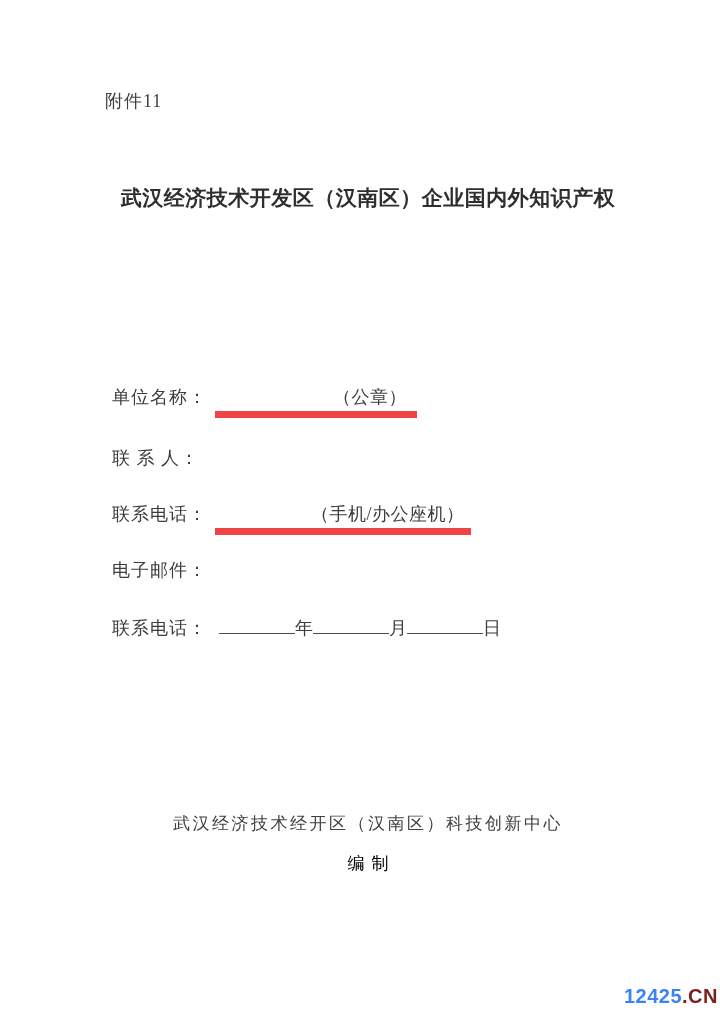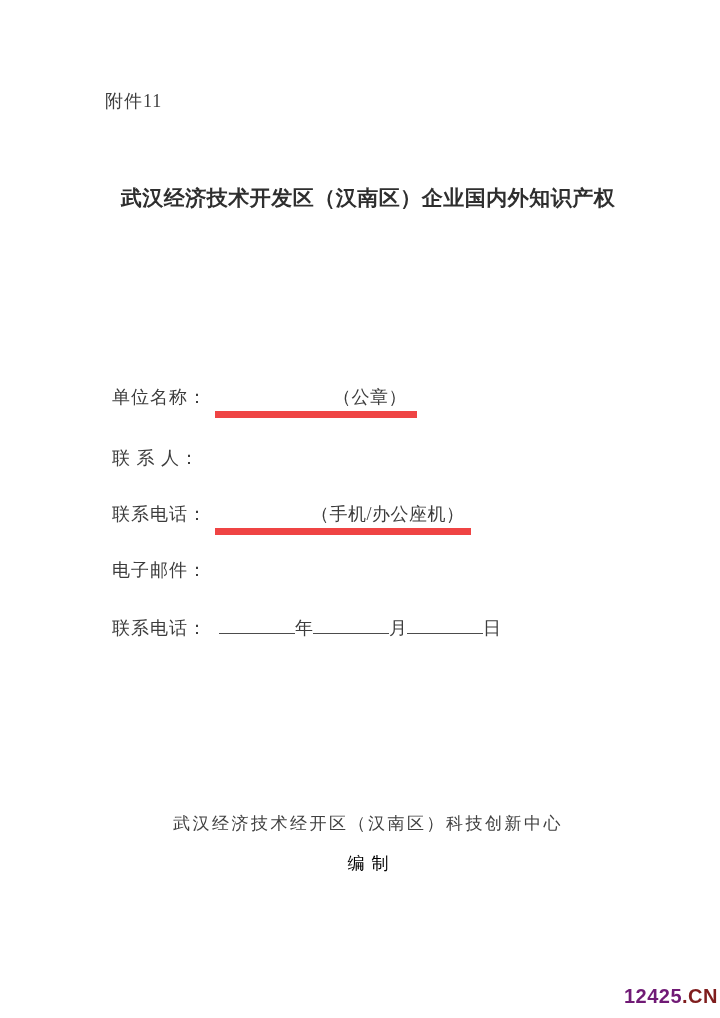--- a/index.html
+++ b/index.html
@@ -167,16 +167,16 @@
       <span class="field-label">联系电话：</span><span class="date-blank date-blank-first"></span><span class="date-unit">年</span><span class="date-blank"></span><span class="date-unit">月</span><span class="date-blank"></span><span class="date-unit">日</span>
     </div>
 
   </div>
 
   <div class="footer-org">武汉经济技术经开区（汉南区）科技创新中心</div>
 
   <div class="footer-compiled">编制</div>
 
   <div class="site-watermark">
-    <span style="color: #701a75;">12425</span><span style="color: #7f1d1d;">.CN</span>
+    <span style="color: #3b82f6;">12425</span><span style="color: #7f1d1d;">.CN</span>
   </div>
 
 </div>
 
 </body></html>

